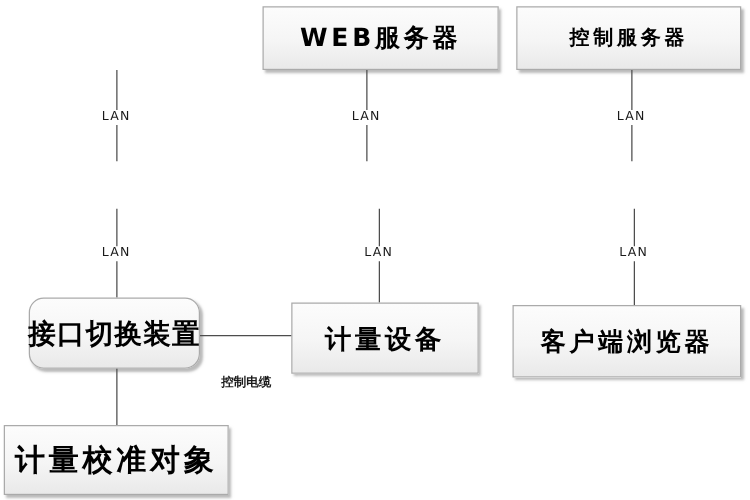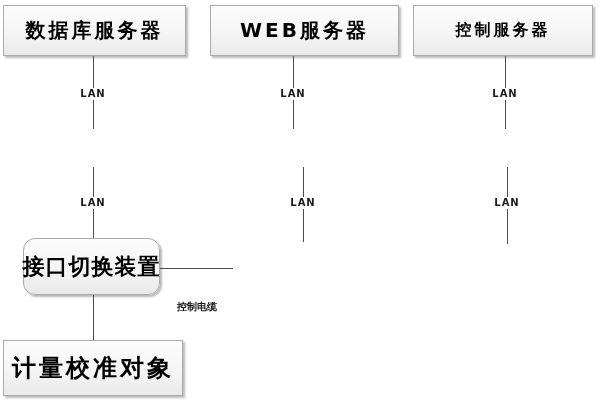--- a/index.html
+++ b/index.html
@@ -46,21 +46,21 @@
   .edge-br   { left: 507px; top: 167px; height: 77px; }
   .edge-cal  { left: 93px;  top: 295px; height: 45px; }
   .edge-cable { left: 160px; top: 268px; width: 73px; }
 
   .edge-label {
     position: absolute;
     transform: translate(-50%, -50%);
     background: var(--background, #fff);
     color: #1a1a1a;
     font-size: 10px;
-    font-weight: bold;
+    font-weight: normal;
     letter-spacing: 1px;
     padding: 0 2px;
     line-height: 12px;
     white-space: nowrap;
   }
   .lbl-lan1 { left: 93px;  top: 94px; }
   .lbl-lan2 { left: 293px; top: 94px; }
   .lbl-lan3 { left: 505px; top: 94px; }
   .lbl-lan4 { left: 93px;  top: 203px; }
   .lbl-lan5 { left: 303px; top: 203px; }
@@ -72,23 +72,20 @@
     letter-spacing: 0px;
     padding: 0 1px;
     margin-top: 31px;
   }
 </style>
 </head>
 <body>
 
 <div class="canvas">
 
-  <div class="node node-database">
-    <span>数据库服务器</span>
-  </div>
   <div class="node node-web">
     <span>WEB服务器</span>
   </div>
   <div class="node node-control">
     <span>控制服务器</span>
   </div>
 
   <div class="vline edge-db"></div>
   <div class="vline edge-web"></div>
   <div class="vline edge-ctrl"></div>
@@ -100,20 +97,26 @@
   <div class="vline edge-sw"></div>
   <div class="vline edge-mt"></div>
   <div class="vline edge-br"></div>
   <span class="edge-label lbl-lan4">LAN</span>
   <span class="edge-label lbl-lan5">LAN</span>
   <span class="edge-label lbl-lan6">LAN</span>
 
   <div class="node node-switch">
     <span>接口切换装置</span>
   </div>
+  <div class="node node-meter">
+    <span>计量设备</span>
+  </div>
+  <div class="node node-browser">
+    <span>客户端浏览器</span>
+  </div>
 
   <div class="hline edge-cable"></div>
   <span class="edge-label lbl-cable">控制电缆</span>
 
   <div class="vline edge-cal"></div>
 
   <div class="node node-calibration">
     <span>计量校准对象</span>
   </div>
 

